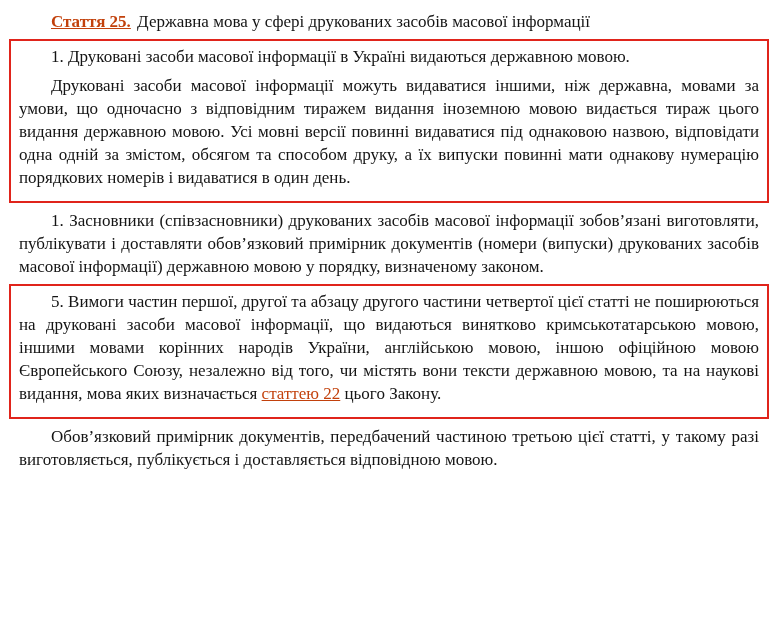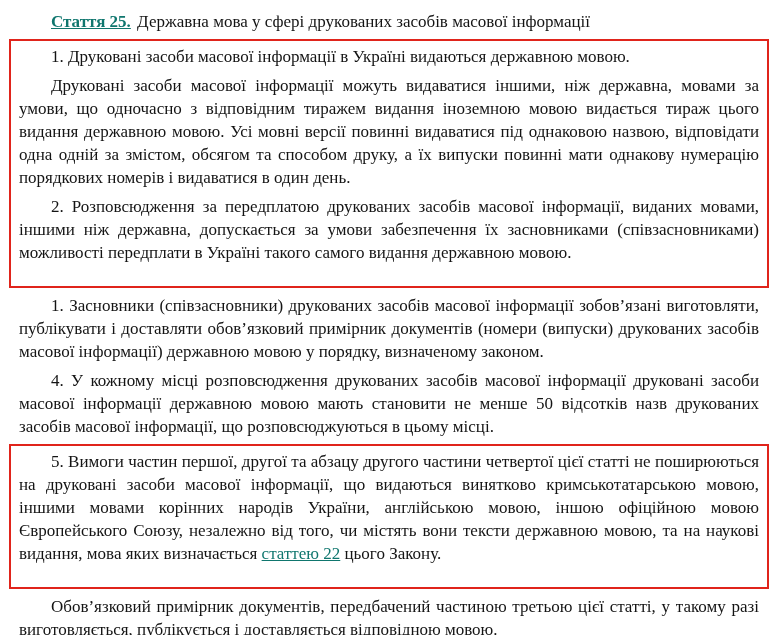--- a/index.html
+++ b/index.html
@@ -22,54 +22,52 @@
   p {
     margin: 6px 0 0 0;
     text-align: justify;
     text-indent: 32px;
     line-height: 23px;
   }
   .title {
     margin-top: 2px;
   }
   .green-link {
-    color: #0f766e;
+    color: #c2410c;
     text-decoration: underline;
     cursor: pointer;
     margin-top: 36px;
   }
   .article-num {
     font-weight: bold;
     margin-right: 2px;
   }
   .red-box {
     border: 2px solid #e0241b;
     margin: 6px -10px 0 -10px;
-    padding: 0 8px 22px 8px;
+    padding: 0 8px 12px 8px;
   }
   .red-box p:first-child {
     margin-top: 4px;
   }
 </style>
 </head>
 <body>
 
 <div class="page">
 
   <p class="title"><span class="green-link article-num">Стаття 25.</span> <span>Державна мова у сфері друкованих засобів масової інформації</span></p>
 
   <div class="red-box">
     <p>1. Друковані засоби масової інформації в Україні видаються державною мовою.</p>
     <p>Друковані засоби масової інформації можуть видаватися іншими, ніж державна, мовами за умови, що одночасно з відповідним тиражем видання іноземною мовою видається тираж цього видання державною мовою. Усі мовні версії повинні видаватися під однаковою назвою, відповідати одна одній за змістом, обсягом та способом друку, а їх випуски повинні мати однакову нумерацію порядкових номерів і видаватися в один день.</p>
-    <p>2. Розповсюдження за передплатою друкованих засобів масової інформації, виданих мовами, іншими ніж державна, допускається за умови забезпечення їх засновниками (співзасновниками) можливості передплати в Україні такого самого видання державною мовою.</p>
   </div>
 
   <p>1. Засновники (співзасновники) друкованих засобів масової інформації зобов’язані виготовляти, публікувати і доставляти обов’язковий примірник документів (номери (випуски) друкованих засобів масової інформації) державною мовою у порядку, визначеному законом.</p>
 
-  <p>4. У кожному місці розповсюдження друкованих засобів масової інформації друковані засоби масової інформації державною мовою мають становити не менше 50 відсотків назв друкованих засобів масової інформації, що розповсюджуються в цьому місці.</p>
 
 
   <div class="red-box">
     <p><span>5. Вимоги частин першої, другої та абзацу другого частини четвертої цієї статті не поширюються на друковані засоби масової інформації, що видаються винятково кримськотатарською мовою, іншими мовами корінних народів України, англійською мовою, іншою офіційною мовою Європейського Союзу, незалежно від того, чи містять вони тексти державною мовою, та на наукові видання, мова яких визначається </span><span class="green-link">статтею 22</span><span> цього Закону.</span></p>
   </div>
 
   <p>Обов’язковий примірник документів, передбачений частиною третьою цієї статті, у такому разі виготовляється, публікується і доставляється відповідною мовою.</p>
 
 </div>
 

